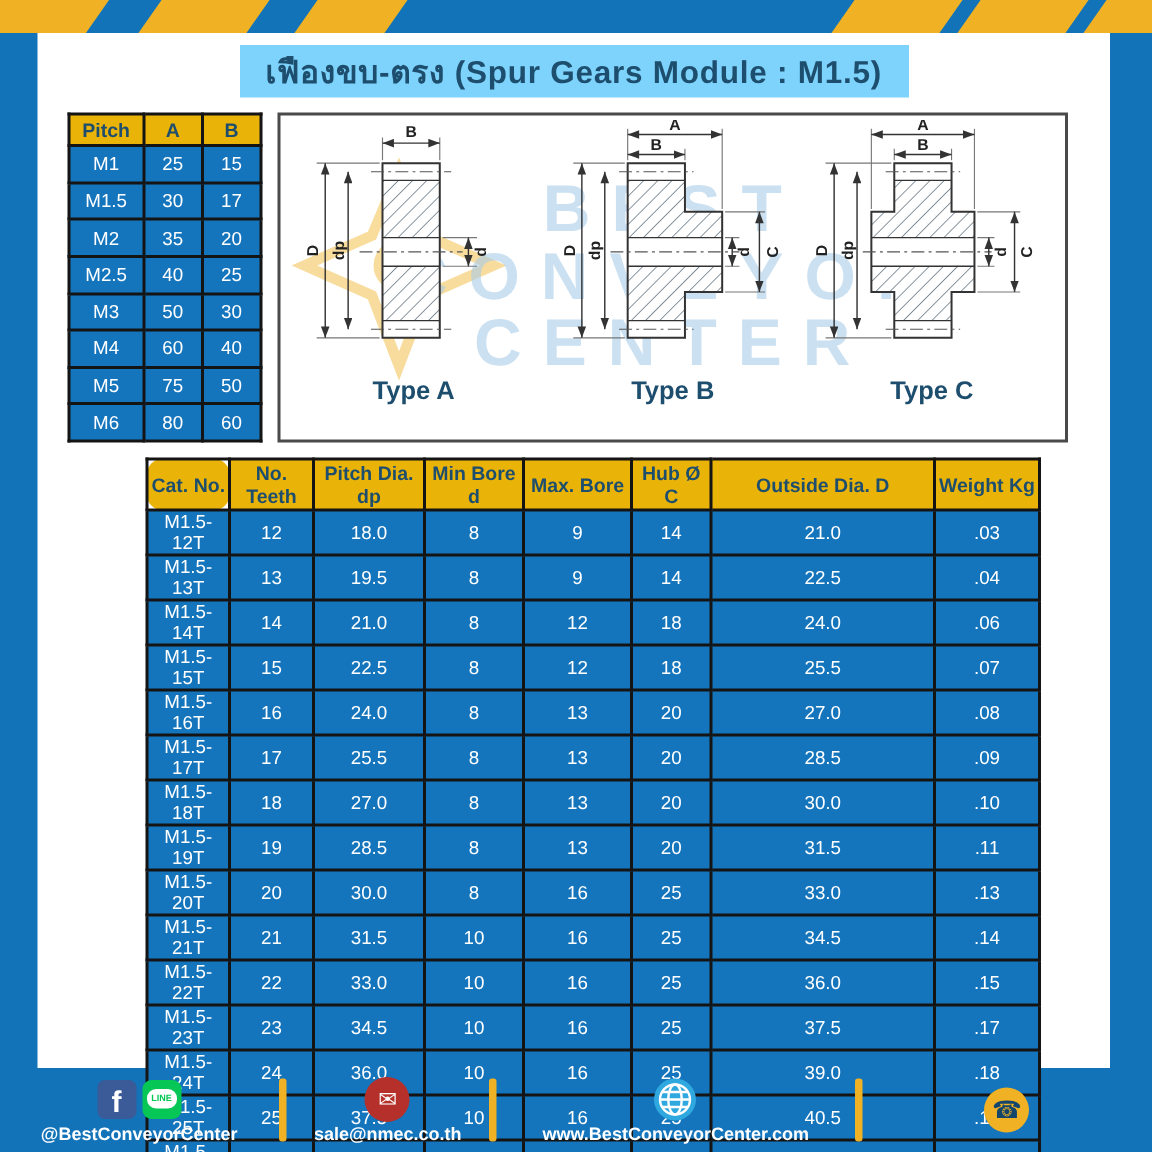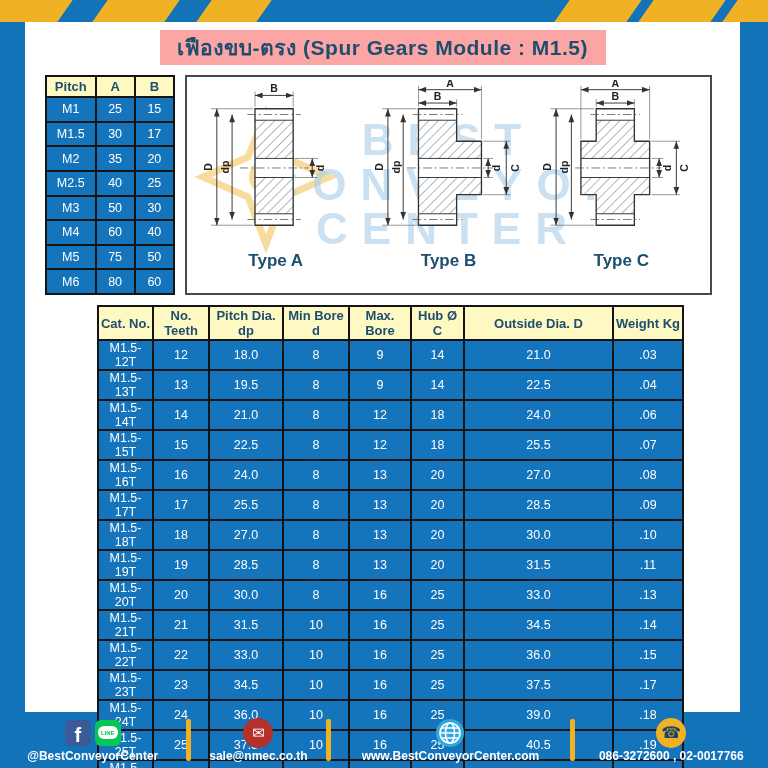--- a/index.html
+++ b/index.html
@@ -11,30 +11,30 @@
   
   .stripes { position:absolute; top:0; left:0; width:768px; height:22px; overflow:hidden; }
   .stripe { position:absolute; top:-5px; height:32px; width:72px; background:#F0B224; transform:skewX(-35deg); }
   .s1{left:-40px;width:105px;} .s2{left:100px;} .s3{left:204px;width:60px;}
   .s4{left:562px;} .s5{left:646px;} .s6{left:730px;width:80px;}
 
   
   .sheet { position:absolute; left:25px; top:22px; width:715px; height:690px; background:#ffffff; }
 
   .title-box {
-    width:446px; height:35px; margin:8px auto 0; background:#fca5a5;
+    width:446px; height:35px; margin:8px auto 0; background:#7dd3fc;
     display:flex; align-items:center; justify-content:center;
     color:#1E4E6E; font-weight:bold; font-size:21px; letter-spacing:.5px;
   }
 
   .upper { display:flex; margin-top:10px; padding-left:20px; }
 
   table { border-collapse:collapse; }
   th, td { border:2px solid #141414; text-align:center; vertical-align:middle; }
-  th { background:#fef9c3; color:#1E4E6E; font-weight:bold; font-size:13px; }
+  th { background:#eab308; color:#1E4E6E; font-weight:bold; font-size:13px; }
   td { background:#1474BC; color:#ffffff; font-size:12.5px; }
 
   .pitch-table { width:130px; }
   .pitch-table th { height:21px; }
   .pitch-table td { height:20.5px;margin-top:29px; }
   .pitch-table th:nth-child(1){width:50px;}
   .pitch-table th:nth-child(2){width:40px;}
   .pitch-table th:nth-child(3){width:40px;}
 
   .drawing-panel {
@@ -57,23 +57,23 @@
   .hat { fill:url(#hatch); }
   .inl { stroke:#333; stroke-width:1; fill:none; }
   .ext { stroke:#777; stroke-width:.8; fill:none; }
   .dim { stroke:#333; stroke-width:1; }
   .cl  { stroke:#555; stroke-width:.8; stroke-dasharray:9 3 2 3; fill:none; }
   svg.draw text { font-size:11px; fill:#222; font-weight:bold; text-anchor:middle; font-family:"Liberation Sans",sans-serif; }
 
   .spec-table { width:585px; margin:10px 0 0 72px; table-layout:fixed; }
   .spec-table th { height:22px; }
   .spec-table td { height:20.6px; padding:0; }
-  .spec-table th:nth-child(1){width:55px;} .spec-table th:nth-child(2){width:56px;}
+  .spec-table th:nth-child(1){width:55px;border-radius:10px;} .spec-table th:nth-child(2){width:56px;}
   .spec-table th:nth-child(3){width:74px;} .spec-table th:nth-child(4){width:66px;}
-  .spec-table th:nth-child(5){width:62px;} .spec-table th:nth-child(6){width:53px;}
+  .spec-table th:nth-child(5){width:72px;} .spec-table th:nth-child(6){width:53px;}
   .spec-table th:nth-child(7){width:149px;} .spec-table th:nth-child(8){width:70px;text-align:center;}
 
   
   .footer { position:absolute; left:0; top:712px; width:768px; height:56px; display:flex; align-items:center; }
   .f-sec { display:flex; flex-direction:column; align-items:center; justify-content:center; gap:1px; }
   .f1{flex:187;} .f2{flex:137;} .f3{flex:240;} .f4{flex:195;}
   .f-div { width:5px; height:42px; background:#F0B224; border-radius:2px; flex:none; }
   .f-label { color:#ffffff; font-weight:bold; font-size:12px; white-space:nowrap; }
   .f-icons { display:flex; gap:4px; align-items:center; height:30px; }
   .ic-fb { width:26px; height:26px; border-radius:5px; background:#3A5A98; color:#fff;
@@ -443,15 +443,14 @@
       <circle cx="15" cy="15" r="14" fill="#2FA8DF"></circle>
       <circle cx="15" cy="15" r="10" fill="none" stroke="#fff" stroke-width="1.6"></circle>
       <ellipse cx="15" cy="15" rx="4.5" ry="10" fill="none" stroke="#fff" stroke-width="1.6"></ellipse>
       <path d="M5,15H25 M6.5,10H23.5 M6.5,20H23.5" stroke="#fff" stroke-width="1.6" fill="none"></path>
     </svg>
     <div class="f-label">www.BestConveyorCenter.com</div>
   </div>
   <div class="f-div"></div>
   <div class="f-sec f4">
     <div class="ic-round ic-phone">☎</div>
-    <div class="f-label">086-3272600 , 02-0017766</div>
   </div>
 </div>
 
 </body></html>

